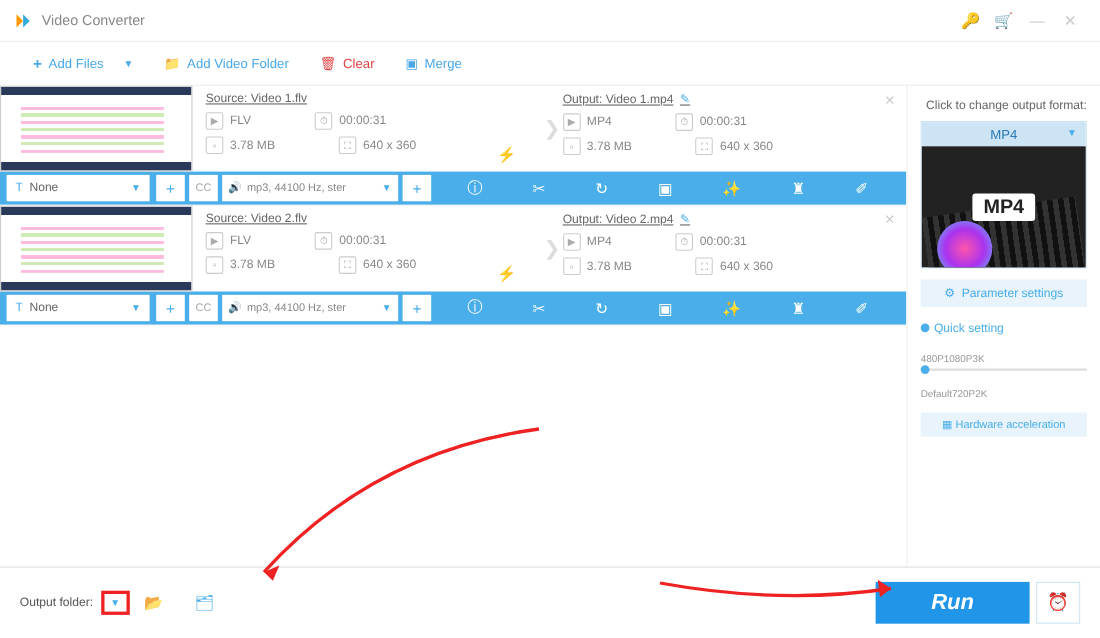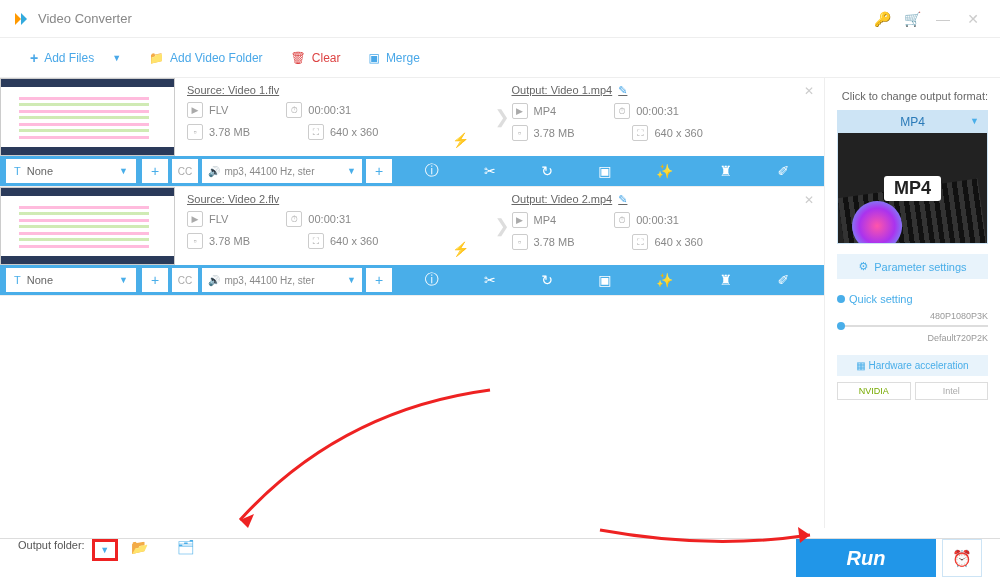--- a/index.html
+++ b/index.html
@@ -49,29 +49,29 @@
 .fmt-box { border: 1px solid #cde4f5; }
 .fmt-hdr { background: #cde4f5; color: #2a7ab8; text-align: center; font-size: 12px; padding: 4px; position: relative; }
 .fmt-hdr-drop { position: absolute; right: 8px; top: 5px; color: #49aee9; font-size: 9px; }
 .fmt-img { height: 110px; background: #222; display: flex; align-items: center; justify-content: center; position: relative; overflow: hidden; }
 .fmt-label { background: #fff; color: #222; font-weight: bold; font-size: 18px; padding: 2px 10px; border-radius: 3px; z-index: 2; }
 .film { position: absolute; left: 4px; right: 4px; height: 70px; background: repeating-linear-gradient(90deg,#333 0 5px,#111 5px 10px); top: 55px; transform: rotate(-8deg); }
 .film::before { content:""; position:absolute; left:10px; top:8px; width:50px; height:50px; background: radial-gradient(circle,#f5a,#a3e,#5cf); border-radius:50%; }
 .param-btn { margin-top: 10px; background: #e8f3fb; color: #49aee9; font-size: 11px; padding: 6px; text-align: center; cursor: pointer; display:flex; align-items:center; justify-content:center; gap:6px; }
 .quick { margin-top: 14px; font-size: 11px; color: #49aee9; }
 .quick-dot { display: inline-block; width: 8px; height: 8px; background: #49aee9; border-radius: 50%; margin-right: 4px; }
-.resolutions { display: flex; justify-content: flex-end; font-size: 9px; color: #999; margin-top: 6px; }
+.resolutions { display: flex; justify-content: flex-start; font-size: 9px; color: #999; margin-top: 16px; }
 .slider { height: 2px; background: #ddd; margin: 4px 0; position: relative; }
 .slider::after { content:""; position:absolute; left:0; top:-3px; width:8px; height:8px; border-radius:50%; background:#49aee9; }
 .hw { margin-top: 12px; background: #e8f3fb; color: #49aee9; font-size: 10px; padding: 5px; text-align: center; }
 .gpu { display: flex; gap: 4px; margin-top: 6px; }
 .gpu-badge { flex: 1; border: 1px solid #ddd; font-size: 9px; padding: 3px; text-align: center; color: #7a0; }
 .gpu-badge.intel { color: #aaa; }
 
-.bottom { position: absolute; bottom: 0; left: 0; right: 0; height: 42px; border-top: 1px solid #ddd; display: flex; align-items: flex-start; padding: 0 18px; background: #fff; }
+.bottom { position: absolute; bottom: 0; left: 0; right: 0; height: 65px; border-top: 1px solid #ddd; display: flex; align-items: center; padding: 0 18px; background: #fff; }
 .out-label { font-size: 11px; color: #555; margin-right: 8px; }
 .out-input { width: 380px; height: 22px; border: 1px solid #aaa; font-size: 11px; padding: 0 6px; }
 .out-drop { width: 26px; height: 22px; border: 3px solid #e22; display: flex; align-items: center; justify-content: center; color: #49aee9; font-size: 9px; margin-left: -1px; cursor: pointer; }
 .folder-ic { color: #49aee9; margin: 0 14px; font-size: 14px; cursor: pointer; }
 .run-btn { margin-left: auto; width: 140px; height: 38px; background: #2196e8; color: #fff; font-size: 20px; font-style: italic; font-weight: bold; display: flex; align-items: center; justify-content: center; cursor: pointer; }
 .alarm { width: 40px; height: 38px; border: 1px solid #cde4f5; margin-left: 6px; display: flex; align-items: center; justify-content: center; color: #49aee9; cursor: pointer; }
 
 .annot-arrow1 { position: absolute; left: 220px; top: 380px; width: 280px; height: 150px; pointer-events: none; }
 .annot-arrow2 { position: absolute; left: 590px; top: 510px; width: 230px; height: 40px; pointer-events: none; }
 </style>
@@ -296,24 +296,20 @@
         <span>1080P</span>
         <span>3K</span>
     </div>
     <div class="slider"></div>
     <div class="resolutions">
       <span>Default</span>
         <span>720P</span>
         <span>2K</span>
     </div>
     <div class="hw"><span>▦</span> <span>Hardware acceleration</span></div>
-    <div class="gpu">
-      <div class="gpu-badge">NVIDIA</div>
-      <div class="gpu-badge intel">Intel</div>
-    </div>
   </div>
 </div>
 
 <div class="bottom">
   <span class="out-label">Output folder:</span>
   <div class="out-drop">▼</div>
   <span class="folder-ic">📂</span>
   <span class="folder-ic" style="color:#49aee9">🗂</span>
   <div class="run-btn">Run</div>
   <div class="alarm">⏰</div>

